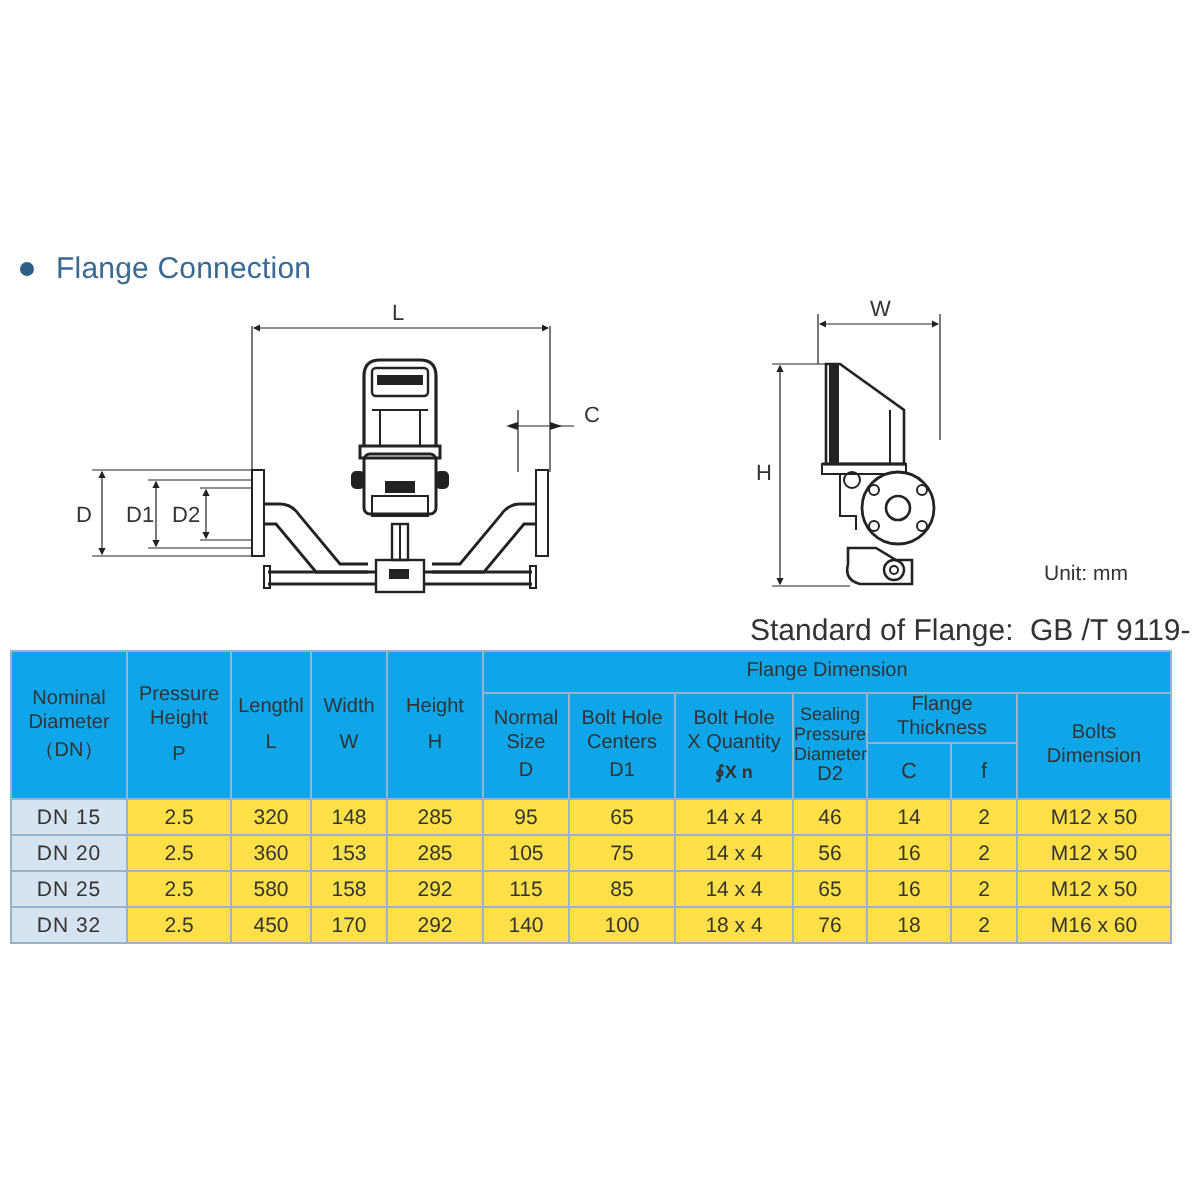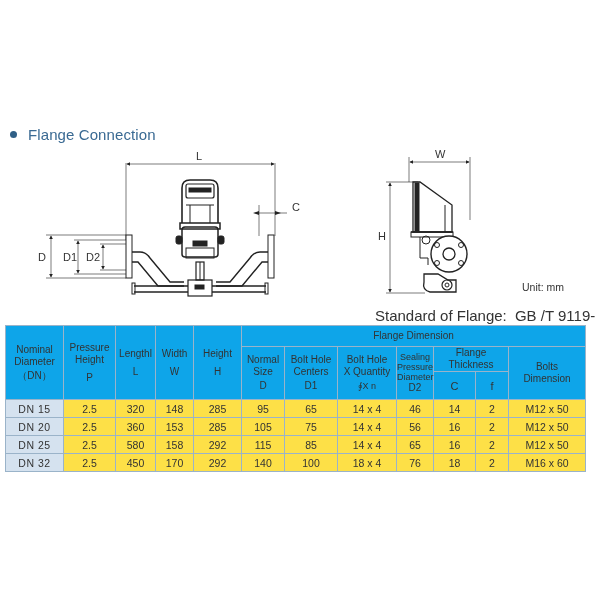--- a/index.html
+++ b/index.html
@@ -11,21 +11,21 @@
   .dim-label{font-family:"Liberation Sans",sans-serif;font-size:11px;fill:#333;}
   .unit{position:absolute;left:522px;top:281px;font-size:10.5px;color:#333;}
   .standard{position:absolute;left:375px;top:307px;font-size:15px;color:#333;}
   .standard span.val{margin-left:4px;}
   table.spec{position:absolute;left:5px;top:325px;width:580px;border-collapse:collapse;table-layout:fixed;font-size:10px;}
   table.spec td, table.spec th{border:1px solid #9ab3c9;text-align:center;vertical-align:middle;padding:0;font-weight:normal;color:#333;line-height:12px;}
   table.spec th{background:#0ea5e9;}
   table.spec td{background:#fde047;height:17px;font-size:10.5px;}
   table.spec td.first{background:#d5e2ef;letter-spacing:0.5px;}
   .sub{display:block;margin-top:6px;}
-  .subsm{display:block;font-size:9px;}
+  .subsm{display:block;font-size:9px;font-weight:bold;}
   .small{font-size:9px;}
 </style>
 </head>
 <body>
 
 <div class="heading">
   <span class="bullet"></span>
   <span class="heading-text">Flange Connection</span>
 </div>
 

